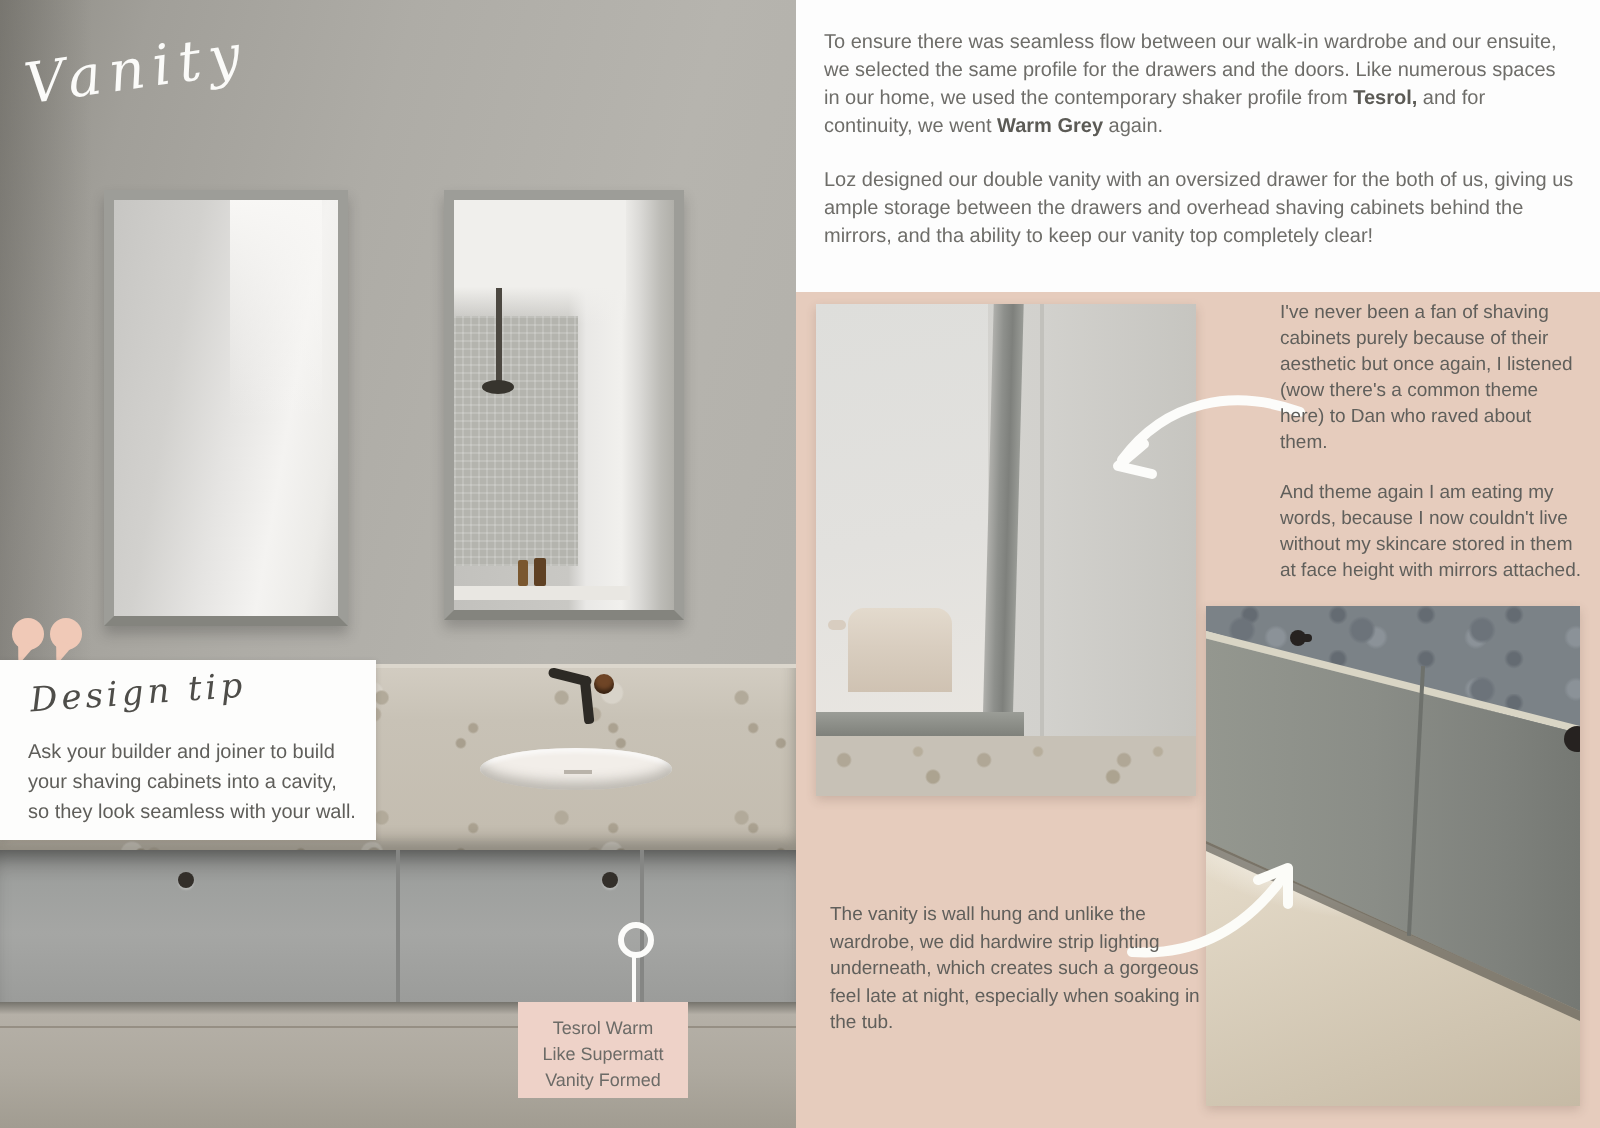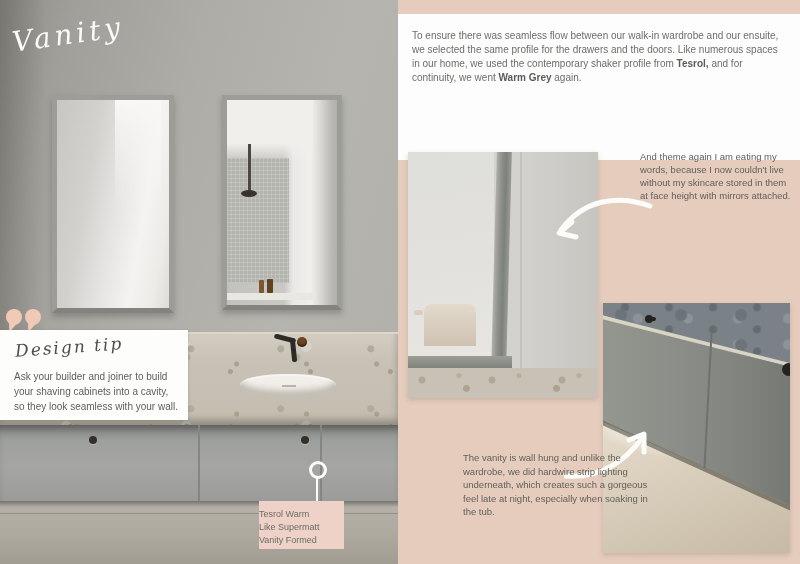--- a/index.html
+++ b/index.html
@@ -68,24 +68,24 @@
     border-left:4px solid transparent;border-right:5px solid transparent;border-top:12px solid #f0c9b7;transform:rotate(18deg);}
   .qb1{left:6px;top:309px;} .qb2{left:25px;top:309px;}
   .design-tip{position:absolute;left:0;top:330px;width:188px;height:90px;background:#fdfdfc;box-shadow:0 1px 3px rgba(60,55,50,.2);}
   .design-tip .tip-heading{position:absolute;left:15px;top:7px;font-size:17px;color:#4e4d49;letter-spacing:2px;transform:rotate(-4deg);}
   .design-tip .tip-body{position:absolute;left:14px;top:39px;width:164px;font-size:10px;line-height:15px;color:#5f5e5a;}
 
   
   .ring-marker{position:absolute;left:309px;top:461px;width:12px;height:12px;border:3px solid #fcfcfa;border-radius:50%;}
   .marker-line{position:absolute;left:316px;top:477px;width:2px;height:25px;background:#fcfcfa;}
   .material-label{position:absolute;left:259px;top:501px;width:85px;height:48px;background:#eed2c8;
-    font-size:9px;line-height:13px;color:#6c6b67;padding-top:7px;box-sizing:border-box;}
-
-  
-  .white-panel{position:absolute;left:398px;top:14px;width:402px;height:146px;background:#fdfdfd;}
+    text-align:center;font-size:9px;line-height:13px;color:#6c6b67;padding-top:7px;box-sizing:border-box;}
+
+  
+  .white-panel{position:absolute;left:398px;top:0;width:402px;height:146px;background:#fdfdfd;}
   .white-panel .copy{position:absolute;left:14px;top:15px;width:376px;font-size:10px;line-height:14px;color:#6e6d69;}
   .white-panel p{margin:0 0 13px 0;}
   .bold-seg{font-weight:bold;color:#5b5a55;}
 
   
   .photo-mirror{position:absolute;left:408px;top:152px;width:190px;height:246px;overflow:hidden;
     background:linear-gradient(to right,#d8d7d4 0%,#d2d1cd 60%,#c6c5c0 100%);box-shadow:0 2px 5px rgba(90,70,60,.2);}
   .photo-mirror .glass{position:absolute;left:0;top:0;width:86px;height:212px;
     background:linear-gradient(170deg,#dededb 0%,#e2e1de 55%,#e9e6e1 100%);}
   .photo-mirror .towel{position:absolute;left:16px;top:152px;width:52px;height:42px;border-radius:8px 8px 0 0;
@@ -125,21 +125,21 @@
     clip-path:polygon(0 6.5%,100% 25.5%,100% 81%,0 47%);
     background:linear-gradient(to right,#94978f 0%,#8a8d87 45%,#7e817c 80%,#757873 100%);}
   .photo-drawers .cab-shadow{position:absolute;left:0;top:0;width:100%;height:100%;
     clip-path:polygon(0 47%,100% 81%,100% 83%,0 49%);background:rgba(50,50,45,.5);}
   .photo-drawers .divider{position:absolute;left:104px;top:30px;width:2px;height:135px;background:#6e716c;transform:rotate(3deg);}
   .photo-drawers .knob-a{position:absolute;left:42px;top:12px;width:8px;height:8px;border-radius:50%;background:#262220;}
   .photo-drawers .knob-a::after{content:"";position:absolute;left:6px;top:2px;width:5px;height:4px;background:#262220;border-radius:2px;}
   .photo-drawers .knob-b{position:absolute;left:179px;top:60px;width:13px;height:13px;border-radius:50%;background:#262220;}
 
   
-  .bottom-note{position:absolute;left:415px;top:451px;width:192px;font-size:9.5px;line-height:13.5px;color:#605f5b;margin-left:48px;}
+  .bottom-note{position:absolute;left:415px;top:451px;width:192px;font-size:9.5px;line-height:13.5px;color:#605f5b;}
 
   
   .arrow-svg{position:absolute;overflow:visible;}
 </style>
 </head>
 <body>
 
 <div class="page">
 
   <div class="photo-main">
@@ -191,39 +191,41 @@
     <div class="material-label">
       <div>Tesrol Warm</div>
       <div>Like Supermatt</div>
       <div>Vanity Formed</div>
     </div>
   </div>
 
   <div class="white-panel">
     <div class="copy">
       <p><span>To ensure there was seamless flow between our walk-in wardrobe and our ensuite, we selected the same profile for the drawers and the doors. Like numerous spaces in our home, we used the contemporary shaker profile from </span><span class="bold-seg">Tesrol,</span><span> and for continuity, we went </span><span class="bold-seg">Warm Grey</span><span> again.</span></p>
+      <p>Loz designed our double vanity with an oversized drawer for the both of us, giving us ample storage between the drawers and overhead shaving cabinets behind the mirrors, and tha ability to keep our vanity top completely clear!</p>
     </div>
   </div>
 
   <div class="photo-mirror">
     <div class="glass"></div>
     <div class="towel"></div>
     <div class="hook"></div>
     <div class="frame-strip"></div>
     <div class="wall-line"></div>
     <div class="mirror-bottom"></div>
     <div class="stone-ledge"></div>
   </div>
 
   <svg class="arrow-svg" style="left:545px;top:192px;" width="110" height="60" viewBox="0 0 110 60">
     <path d="M105,14 C72,2 38,8 16,38" fill="none" stroke="#fcfcfa" stroke-width="5" stroke-linecap="round"></path>
     <path d="M27,30 L14,41 L31,45" fill="none" stroke="#fcfcfa" stroke-width="5" stroke-linecap="round" stroke-linejoin="round"></path>
   </svg>
 
   <div class="side-col">
+    <p>I've never been a fan of shaving cabinets purely because of their aesthetic but once again, I listened (wow there's a common theme here) to Dan who raved about them.</p>
     <p>And theme again I am eating my words, because I now couldn't live without my skincare stored in them at face height with mirrors attached.</p>
   </div>
 
   <div class="photo-drawers">
     <div class="glow"></div>
     <div class="floor-grout"></div>
     <div class="stone-wall"></div>
     <div class="cab-top-edge"></div>
     <div class="cabinet"></div>
     <div class="cab-shadow"></div>

